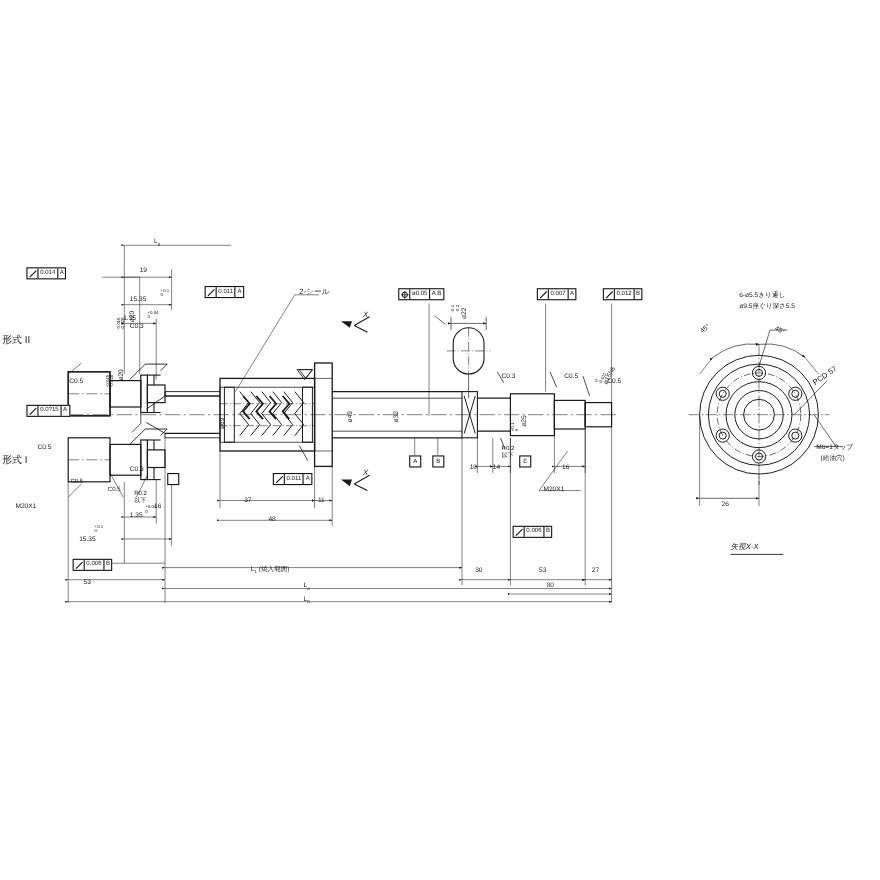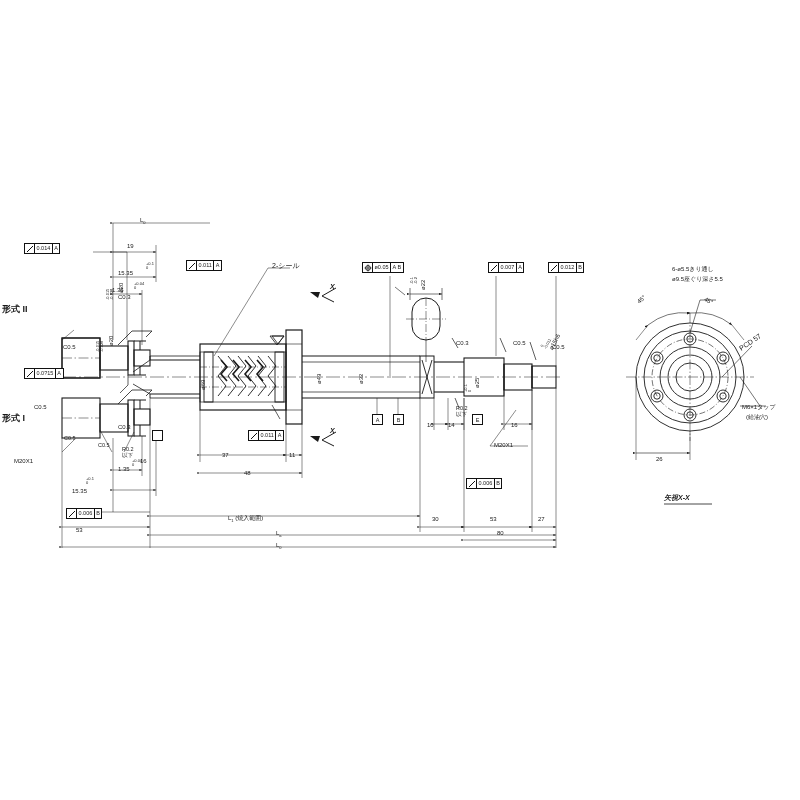--- a/index.html
+++ b/index.html
@@ -4,21 +4,21 @@
 <style>
   html,body{margin:0;padding:0;background:#ffffff;}
   body{width:800px;height:800px;font-family:"Liberation Sans",sans-serif;color:#1a1a1a;}
   #stage{position:relative;width:800px;height:800px;overflow:hidden;background:#fff;}
   #svgroot{position:absolute;left:0;top:0;}
   .lbl{position:absolute;white-space:pre;line-height:1;}
   .t55{font-size:5.5px;}
   .t6{font-size:6px;}
   .t7{font-size:7px;}
   .t9{font-size:9px;}
-  .bold{font-weight:bold;}
+  .bold{font-weight:normal;}
   .ital{font-style:italic;}
   .gdt{position:absolute;display:flex;align-items:stretch;border:1px solid #111;background:#fff;height:9px;}
   .gdt>div{display:flex;align-items:center;justify-content:center;padding:0 1.5px;border-right:1px solid #111;font-size:5.5px;line-height:1;}
   .gdt>div:last-child{border-right:none;}
   .gdt .symcell{width:9px;padding:0;}
   .datbox{position:absolute;border:1px solid #111;background:#fff;width:9px;height:9px;display:flex;align-items:center;justify-content:center;font-size:5.5px;}
   .tolstack{position:absolute;font-size:4px;line-height:1.05;text-align:left;}
 </style>
 </head>
 <body>

